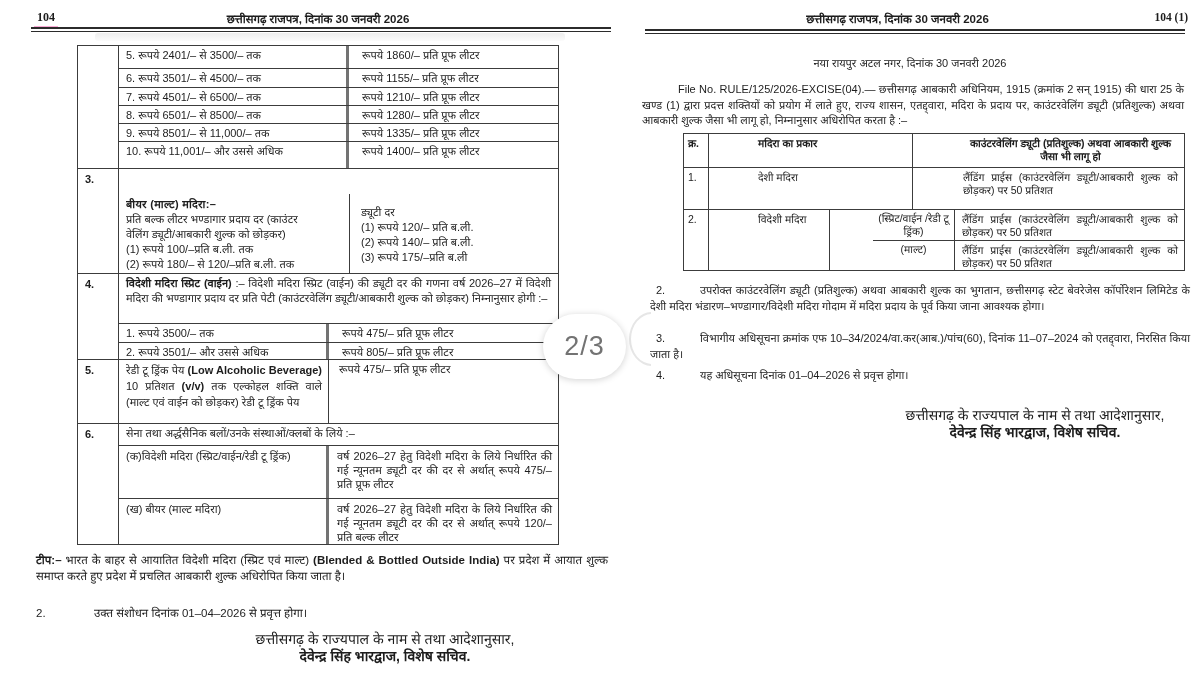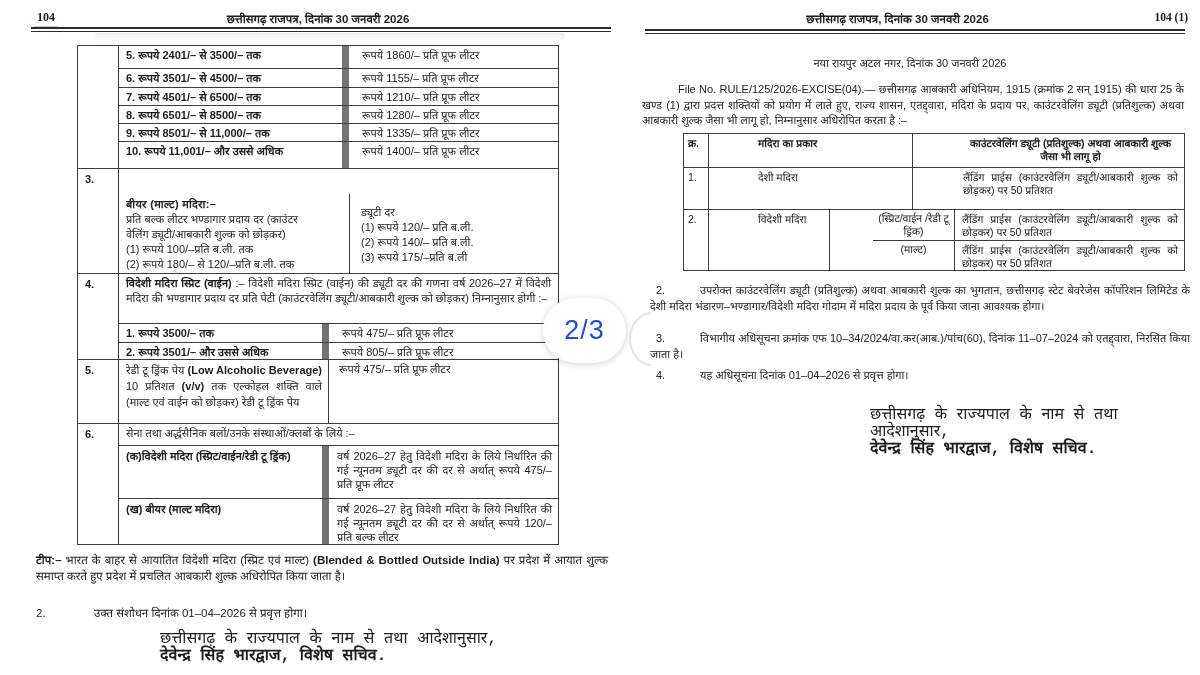--- a/index.html
+++ b/index.html
@@ -26,21 +26,21 @@
 
   
   .ltable { position:absolute; left:77px; top:45px; width:482px; border:1px solid #3c3c3c; font-size:11px; line-height:14px; }
   .block { display:flex; }
   .block + .block { border-top:1px solid #3c3c3c; }
   .sncell { width:41px; border-right:1px solid #3c3c3c; padding:3px 0 0 7px; font-weight:bold; flex:none; }
   .bbody { flex:1; min-width:0; }
 
   .lrow { display:flex; overflow:hidden; }
   .lrow + .lrow { border-top:1px solid #3c3c3c; }
-  .lrow .slab { width:230px; flex:none; border-right:7px solid #737373; padding:2px 17px 0 7px; overflow:hidden; white-space:nowrap;font-weight:bold; }
+  .lrow .slab { width:230px; flex:none; border-right:3px solid #737373; padding:2px 17px 0 7px; overflow:hidden; white-space:nowrap; }
   .lrow .rate { flex:1; padding:2px 3px 0 13px; overflow:hidden; white-space:nowrap; }
   .h22{height:22px}.h19{height:19px}.h18{height:18px}.h17{height:17px}.h27{height:27px}
 
   .s3body { display:flex; height:104px; }
   .s3l { width:231px; flex:none; border-right:1px solid #3c3c3c; padding:3px 4px 0 7px; overflow:hidden;margin-top:25px; }
   .s3l .t { font-weight:bold; letter-spacing:.3px; }
   .s3l div, .s3r div { height:15px; line-height:15px; white-space:nowrap; overflow:hidden; }
   .s3r { flex:1; padding:36px 3px 0 11px; overflow:hidden; }
 
   .s4para { height:49px; padding:2px 7px 0 7px; text-align:justify; line-height:15px; overflow:hidden; }
@@ -56,21 +56,21 @@
   .s6rows .lrow .rate { white-space:normal; text-align:justify; line-height:14px; padding:3px 6px 0 8px; }
   .s6rows { border-top:1px solid #3c3c3c; }
   .h52{height:52px}.h46{height:46px}
 
   .bold { font-weight:bold; }
 
   
   .note { position:absolute; left:36px; top:552px; width:572px; font-size:11.5px; line-height:16px; text-align:justify; }
   .lpara2 { position:absolute; left:36px; top:605px; width:560px; font-size:11.5px; }
   .lpara2 .pn { display:inline-block; width:58px; }
-  .signoff { position:absolute; font-size:16px; line-height:17px;font-family:Liberation Mono, monospace; }
+  .signoff { position:absolute; text-align:center; font-size:14px; line-height:17px; }
   .signoff-left { left:160px; top:631px; width:450px; }
   .signoff .nm { font-weight:bold; }
 
   
   .dateline { position:absolute; top:55px; left:0; right:0; text-align:center; font-size:11px; }
   .rpara1 { position:absolute; left:22px; top:82px; width:542px; font-size:11px; line-height:15.5px; text-align:justify; text-indent:36px; }
 
   .rtable { position:absolute; left:63px; top:133px; width:502px; border:1px solid #3c3c3c; font-size:10.5px; line-height:13px; }
   .rrow { display:flex; overflow:hidden;gap:43px; }
   .rrow + .rrow { border-top:1px solid #3c3c3c; }
@@ -85,24 +85,24 @@
   .subrow { display:flex; height:30px; overflow:hidden; }
   .subrow + .subrow { border-top:1px solid #3c3c3c; }
   .rvar { width:82px; flex:none; border-right:1px solid #3c3c3c; padding:2px 3px 0 3px; text-align:center; overflow:hidden; }
 
   .rpara { position:absolute; left:30px; width:540px; font-size:11px; line-height:15.5px; text-align:justify; }
   .rpara .pn { display:inline-block; width:50px; text-indent:6px; }
   .rp2{top:283px}.rp3{top:331px}.rp4{top:368px}
   .signoff-right { left:250px; top:407px; width:330px; }
 
   
-  .pill { position:absolute; left:543px; top:298px; width:83px; height:65px; background:#fff;
+  .pill { position:absolute; left:543px; top:314px; width:83px; height:65px; background:#fff;
           border-radius:33px; box-shadow:0 1px 7px rgba(0,0,0,.18); z-index:10;
           display:flex; align-items:center; justify-content:center;
-          font-size:27px; color:#1d4ed8; letter-spacing:1px; }
+          font-size:27px; color:#737373; letter-spacing:1px; }
   .arc { position:absolute; left:629px; top:312px; width:46px; height:54px; border:2px solid #e6e6e6;
          border-radius:50%; clip-path:inset(0 52% 0 0); z-index:9; }
 </style>
 </head>
 <body>
 
 <div class="spread">
 
   <div class="page page-left">
     <div class="hdr">

